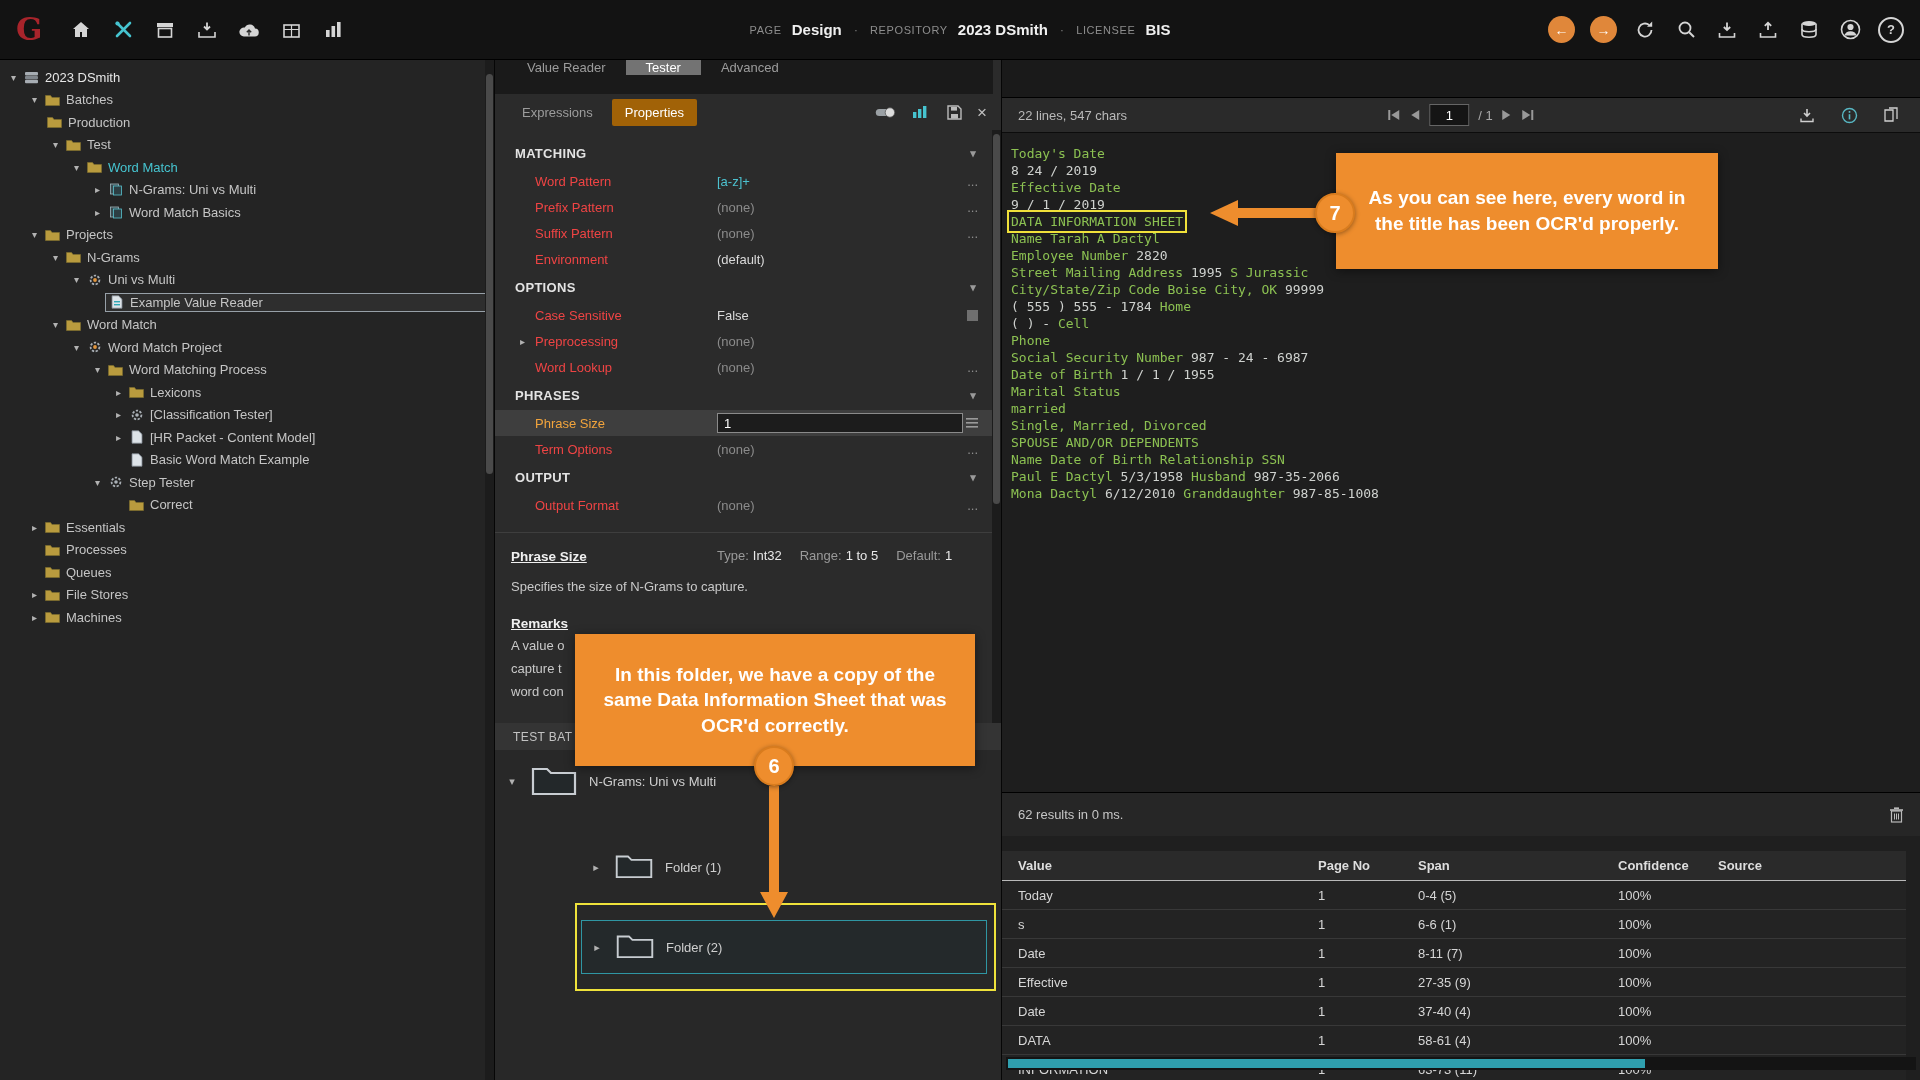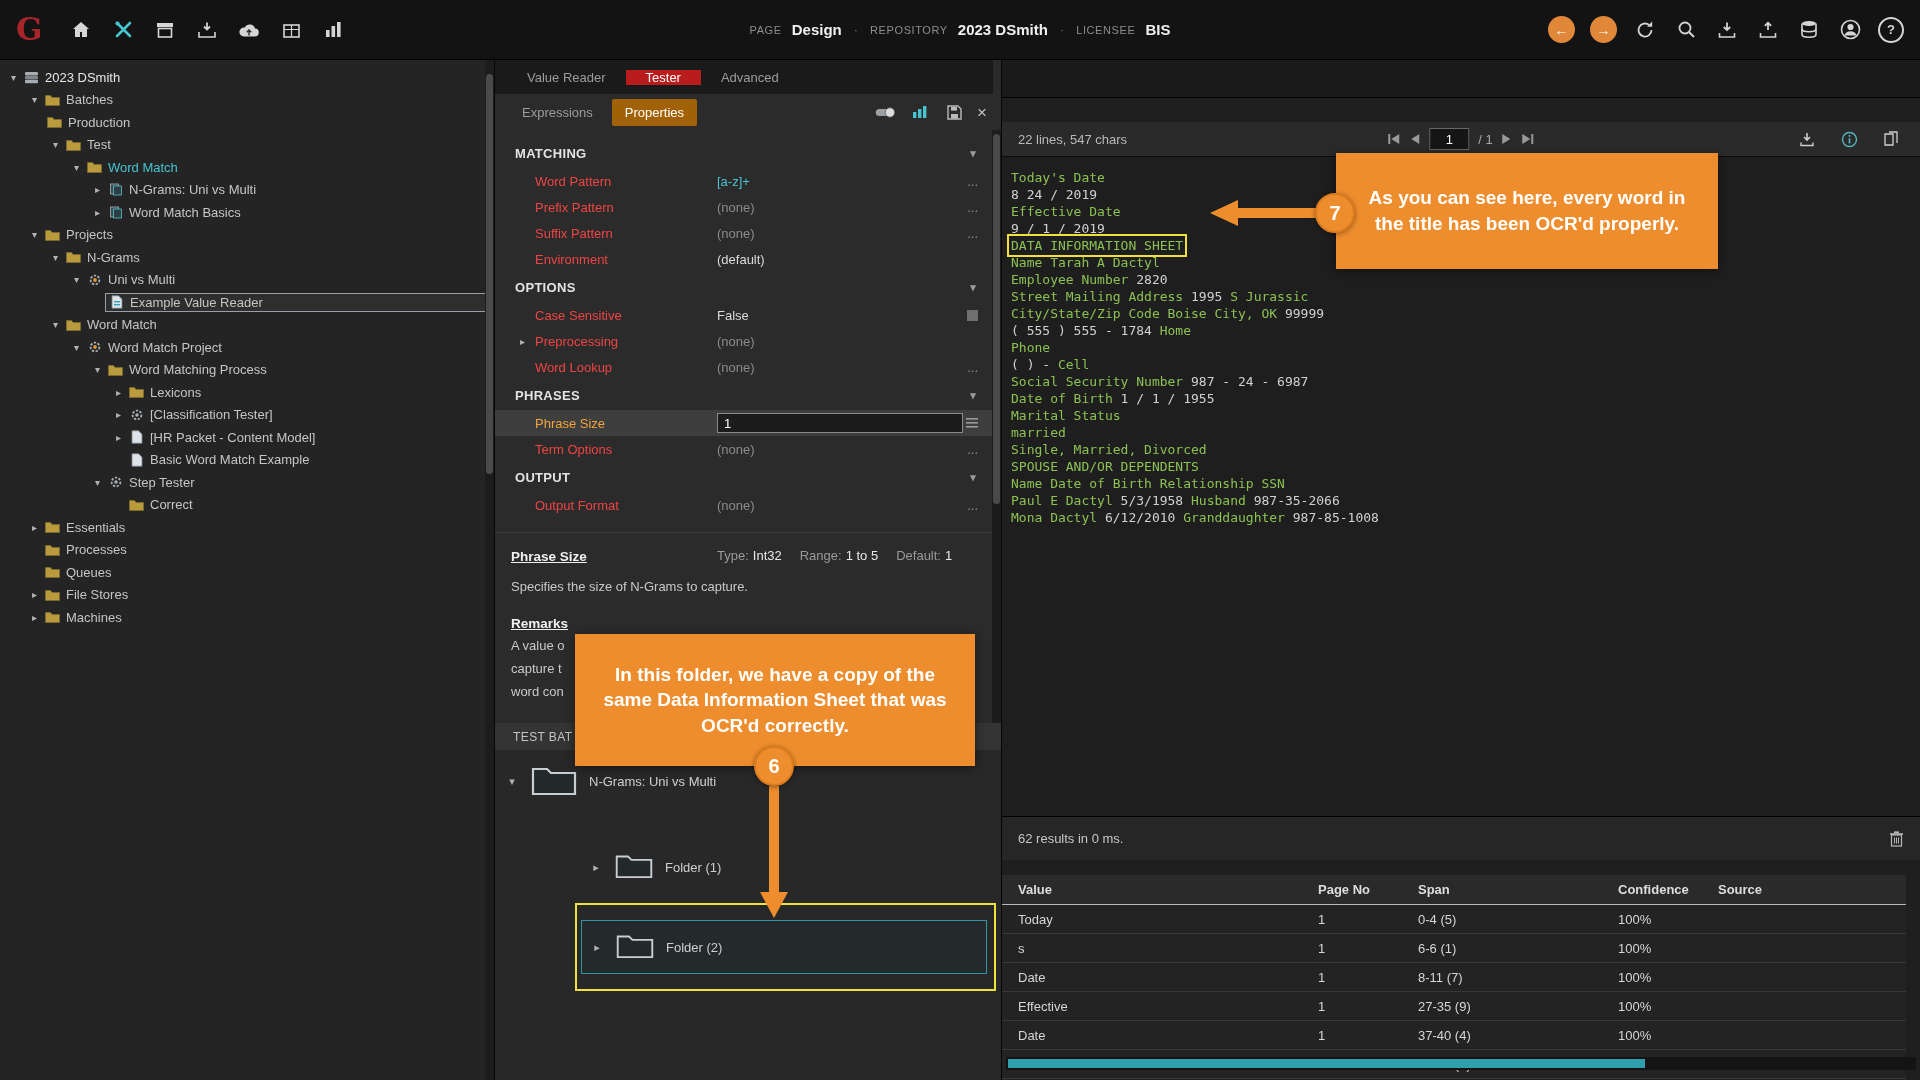--- a/index.html
+++ b/index.html
@@ -27,23 +27,23 @@
   .tarrow{flex:0 0 15px;text-align:center;color:#b2b2b2;font-size:10px;}
   .tbody{display:flex;align-items:center;gap:5px;padding:1px 5px 1px 2px;}
   .tbody.tsel{border:1px solid #97a0a8;background:#2e2e2e;flex:1;margin-right:8px;}
   .ticon{display:inline-flex;width:17px;justify-content:center;align-items:center;}
   .tlabel{white-space:nowrap;}
   .tlabel.teal{color:#46c4d0;}
   .tlabel.bright{color:#e6e6e6;}
   .vscroll{position:absolute;top:0;bottom:0;right:0;width:9px;background:#1c1c1c;}
   .vthumb{position:absolute;left:1px;right:1px;background:#4a4a4a;border-radius:4px;}
   
-  .tabs-row{position:absolute;top:0;left:0;right:8px;height:34px;background:#1a1a1a;display:flex;align-items:center;padding-left:12px;}
+  .tabs-row{position:absolute;top:0;left:0;right:8px;height:34px;background:#1a1a1a;display:flex;align-items:flex-start;padding-left:12px;}
   .tab{display:flex;align-items:center;padding:0 20px;font-size:13px;color:#9c9c9c;cursor:pointer;}
-  .tab.active{background:#b91c1c;color:#fff;}
+  .tab.active{background:#737373;color:#fff;}
   .props-header{position:absolute;top:34px;left:0;right:0;height:36px;background:#2b2b2b;display:flex;align-items:center;padding:0 14px;gap:8px;}
   .stab{font-size:13px;color:#9c9c9c;padding:6px 13px;cursor:pointer;border-radius:2px;}
   .stab.active{background:#a16207;color:#fff;}
   .ph-icons{margin-left:auto;display:flex;align-items:center;gap:12px;}
   .ph-icons .tbi{width:22px;height:22px;}
   .xchar{font-size:17px;color:#c0c0c0;line-height:1;cursor:pointer;}
   #props{position:absolute;top:70px;left:0;right:9px;height:593px;padding-top:8px;overflow:hidden;}
   .psec{display:flex;align-items:center;height:30px;padding:0 16px 0 20px;color:#e3e3e3;font-weight:bold;font-size:13px;letter-spacing:.3px;}
   .psec-ch{margin-left:auto;color:#9a9a9a;font-size:11px;}
   .prow{position:relative;display:flex;align-items:center;height:26px;padding-left:40px;font-size:13px;}
@@ -64,21 +64,21 @@
   .d-remarks-title{margin-top:22px;font-weight:bold;font-size:13.5px;color:#f0f0f0;text-decoration:underline;}
   .d-remark-line{margin-top:6px;font-size:13px;color:#c9c9c9;line-height:17px;}
   .tbh{position:absolute;top:663px;left:0;right:0;height:27px;background:#343434;display:flex;align-items:center;padding-left:18px;font-size:12px;color:#c3c3c3;letter-spacing:.4px;}
   .tbtree{position:absolute;top:690px;left:0;right:0;bottom:0;background:#282828;}
   .tbroot{position:absolute;top:14px;left:10px;display:flex;align-items:center;gap:12px;color:#d0d0d0;font-size:13px;cursor:pointer;}
   .fbrow{position:absolute;left:86px;right:14px;height:54px;display:flex;align-items:center;gap:12px;padding-left:8px;color:#cfcfcf;font-size:13px;cursor:pointer;box-sizing:border-box;}
   .fbrow.fsel{border:1px solid #2f96a3;background:#24292b;}
   .tbarrow{color:#b2b2b2;font-size:11px;width:14px;text-align:center;}
   
   .topstrip{height:37px;background:#1a1a1a;border-bottom:1px solid #000;}
-  .viewer-header{height:34px;background:#2a2a2a;border-bottom:1px solid #0c0c0c;display:flex;align-items:center;padding:0 16px;position:relative;font-size:13px;color:#b9b9b9;margin-top:24px;}
+  .viewer-header{height:34px;background:#2a2a2a;border-bottom:1px solid #0c0c0c;display:flex;align-items:center;padding:0 16px;position:relative;font-size:13px;color:#b9b9b9;}
   .pagination{position:absolute;left:50%;transform:translateX(-50%);display:flex;align-items:center;gap:9px;}
   .pageinput{width:40px;height:22px;background:#151515;border:1px solid #666;color:#fff;font-size:13px;text-align:center;font-family:"Liberation Sans",sans-serif;box-sizing:border-box;}
   .pagesep{color:#a9a9a9;font-size:13px;}
   .navbtn{display:inline-flex;align-items:center;cursor:pointer;}
   .vh-icons{margin-left:auto;display:flex;align-items:center;gap:16px;}
   .doc-area{height:647px;background:#1e1e1e;padding:12px 0 0 9px;font-family:"DejaVu Sans Mono",monospace;font-size:13px;line-height:17px;overflow:hidden;}
   .dline{white-space:pre;height:17px;}
   .c-g{color:#8cc152;} .c-w{color:#cfd2cf;}
   .docbox{outline:2px solid #f0e13a;outline-offset:2px;}
   .results-header{height:43px;background:#262626;border-top:1px solid #000;display:flex;align-items:center;padding:0 16px;font-size:13px;color:#c6c6c6;}
@@ -711,22 +711,22 @@
           <div class="dline"><span class="c-g">Today's Date</span></div>
           <div class="dline"><span class="c-w">8 24 / 2019</span></div>
           <div class="dline"><span class="c-g">Effective Date</span></div>
           <div class="dline"><span class="c-w">9 / 1 / 2019</span></div>
           <div class="dline"><span class="docbox"><span class="c-g">DATA INFORMATION SHEET</span></span></div>
           <div class="dline"><span class="c-g">Name Tarah A Dactyl</span></div>
           <div class="dline"><span class="c-g">Employee Number </span><span class="c-w">2820</span></div>
           <div class="dline"><span class="c-g">Street Mailing Address </span><span class="c-w">1995 </span><span class="c-g">S Jurassic</span></div>
           <div class="dline"><span class="c-g">City/State/Zip Code Boise City, OK </span><span class="c-w">99999</span></div>
           <div class="dline"><span class="c-w">( 555 ) 555 - 1784 </span><span class="c-g">Home</span></div>
+          <div class="dline"><span class="c-w">( ) - </span><span class="c-g">Cell</span></div>
           <div class="dline"><span class="c-g">Phone</span></div>
-          <div class="dline"><span class="c-w">( ) - </span><span class="c-g">Cell</span></div>
           <div class="dline"><span class="c-g">Social Security Number </span><span class="c-w">987 - 24 - 6987</span></div>
           <div class="dline"><span class="c-g">Date of Birth </span><span class="c-w">1 / 1 / 1955</span></div>
           <div class="dline"><span class="c-g">Marital Status</span></div>
           <div class="dline"><span class="c-g">married</span></div>
           <div class="dline"><span class="c-g">Single, Married, Divorced</span></div>
           <div class="dline"><span class="c-g">SPOUSE AND/OR DEPENDENTS</span></div>
           <div class="dline"><span class="c-g">Name Date of Birth Relationship SSN</span></div>
           <div class="dline"><span class="c-g">Paul E Dactyl </span><span class="c-w">5/3/1958 </span><span class="c-g">Husband </span><span class="c-w">987-35-2066</span></div>
           <div class="dline"><span class="c-g">Mona Dactyl </span><span class="c-w">6/12/2010 </span><span class="c-g">Granddaughter </span><span class="c-w">987-85-1008</span></div>
         </div>

